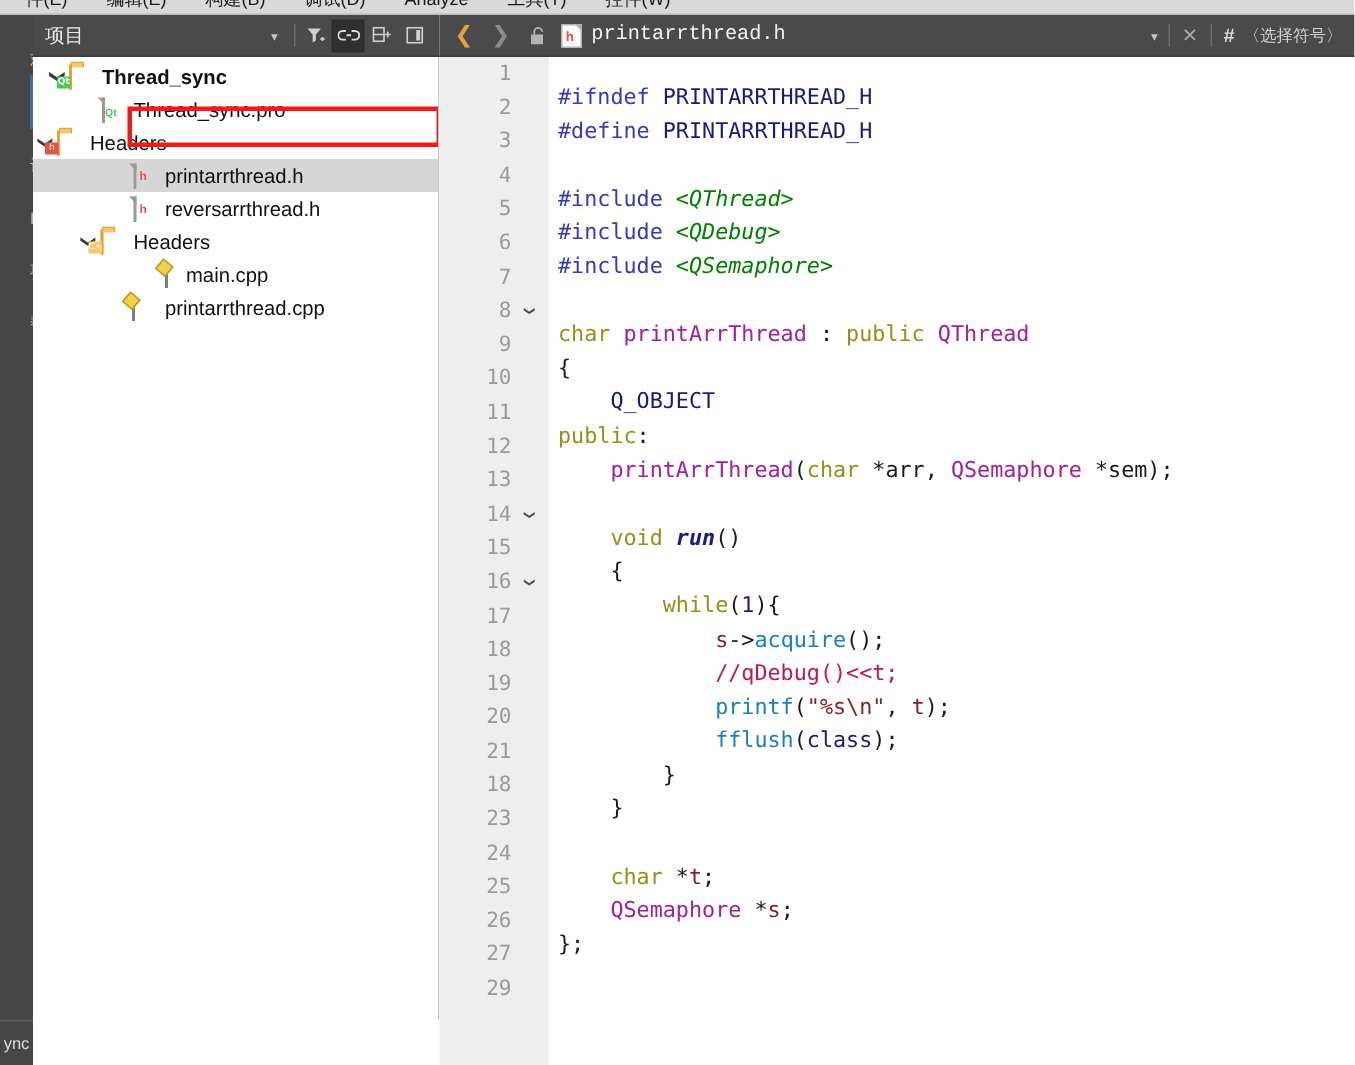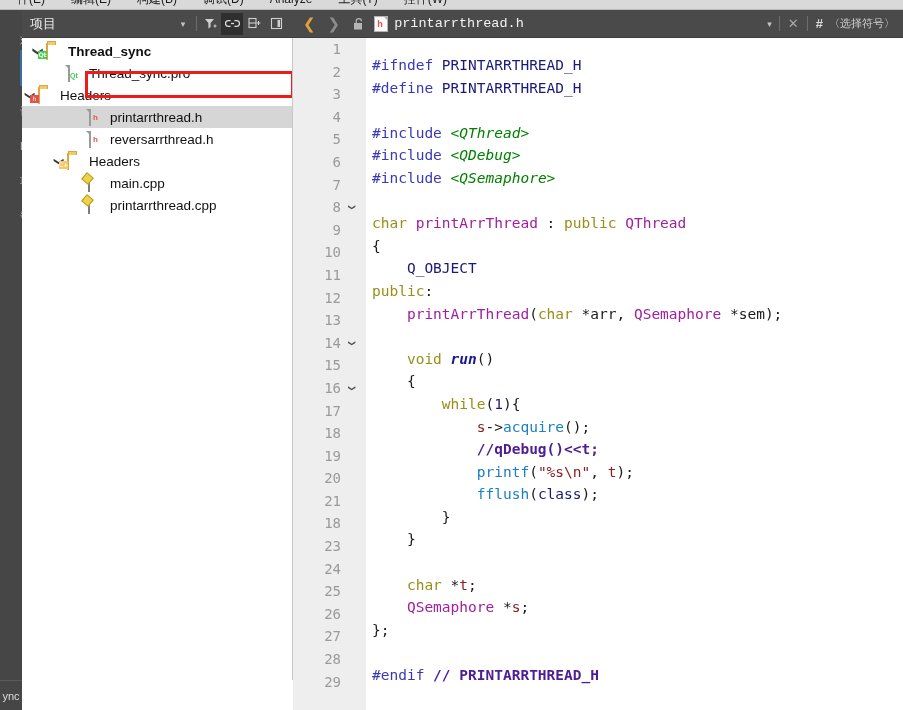--- a/index.html
+++ b/index.html
@@ -276,21 +276,21 @@
   
   .tk-pre   { color: #3838b8; }        
   .tk-mac   { color: #1a1a7a; }        
   .tk-str   { color: #008000; font-style: italic; }        
   .tk-kw    { color: #9a8e18; }        
   .tk-type  { color: #a020a0; }        
   .tk-fn    { color: #1a7fc4; }        
   .tk-fndef { color: #1a1a8c; font-weight: bold; font-style: italic; } 
   .tk-var   { color: #8b2020; }        
   .tk-num   { color: #1a1a7a; }
-  .tk-cmt   { color: #4c1d95; font-weight: bold; }
+  .tk-cmt   { color: #be185d; }
   .tk-plain { color: #1a1a1a; }
   .tk-obj   { color: #1a1a7a; }
 </style>
 </head>
 <body>
 
 <div id="app">
 
   <div class="menubar">
     <div class="menubar-inner" id="menubar-items">
@@ -397,21 +397,21 @@
         <div class="tree-row" style="padding-left: 50px;">
           <span class="twisty"></span>
           <span class="tnode-icon"><span class="ic-page hdr"><span class="letter">h</span></span></span>
           <span class="tlabel">reversarrthread.h</span>
         </div>
         <div class="tree-row" style="padding-left: 29px;">
           <span class="twisty" style="transform: rotate(90deg);">❯</span>
           <span class="tnode-icon"><span class="ic-folder" style="margin-top: 2px;"><span class="badge badge-c">C+</span></span></span>
           <span class="tlabel">Headers</span>
         </div>
-        <div class="tree-row" style="padding-left: 50px;">
+        <div class="tree-row" style="padding-left: 64px; text-align: center;">
           <span class="twisty"></span>
           <span class="tnode-icon"><span class="ic-cpp" style="margin-top: 1px;"></span></span>
           <span class="tlabel">main.cpp</span>
         </div>
         <div class="tree-row" style="padding-left: 50px;">
           <span class="twisty"></span>
           <span class="tnode-icon"><span class="ic-cpp" style="margin-top: 1px;"></span></span>
           <span class="tlabel">printarrthread.cpp</span>
         </div>
       </div>
@@ -465,19 +465,18 @@
         <div class="cline"><span class="lnum">18</span><span class="ctext"><span class="tk-cmt">            //qDebug()&lt;&lt;t;</span></span></div>
         <div class="cline"><span class="lnum">19</span><span class="ctext"><span class="tk-plain">            </span><span class="tk-fn">printf</span><span class="tk-plain">(</span><span class="tk-var">"%s\n"</span><span class="tk-plain">, </span><span class="tk-var">t</span><span class="tk-plain">);</span></span></div>
         <div class="cline"><span class="lnum">20</span><span class="ctext"><span class="tk-plain">            </span><span class="tk-fn">fflush</span><span class="tk-plain">(</span><span class="tk-obj">class</span><span class="tk-plain">);</span></span></div>
         <div class="cline"><span class="lnum">21</span><span class="ctext"><span class="tk-plain">        }</span></span></div>
         <div class="cline"><span class="lnum">18</span><span class="ctext"><span class="tk-plain">    }</span></span></div>
         <div class="cline"><span class="lnum">23</span><span class="ctext"></span></div>
         <div class="cline"><span class="lnum">24</span><span class="ctext"><span class="tk-plain">    </span><span class="tk-kw">char </span><span class="tk-plain">*</span><span class="tk-var">t</span><span class="tk-plain">;</span></span></div>
         <div class="cline"><span class="lnum">25</span><span class="ctext"><span class="tk-plain">    </span><span class="tk-type">QSemaphore</span><span class="tk-plain"> *</span><span class="tk-var">s</span><span class="tk-plain">;</span></span></div>
         <div class="cline"><span class="lnum">26</span><span class="ctext"><span class="tk-plain">};</span></span></div>
         <div class="cline"><span class="lnum">27</span><span class="ctext"></span></div>
-        <div class="cline"><span class="lnum">28</span><span class="ctext"><span class="tk-pre">#endif </span><span class="tk-cmt">// PRINTARRTHREAD_H</span></span></div>
         <div class="cline"><span class="lnum">29</span><span class="ctext"></span></div>
       </div>
 
   </div>
 
 </div>
 
 </body></html>

